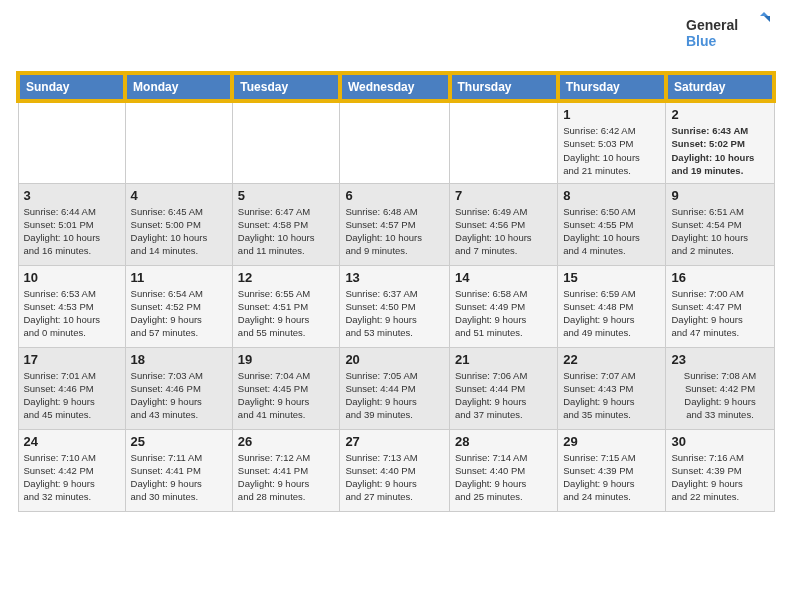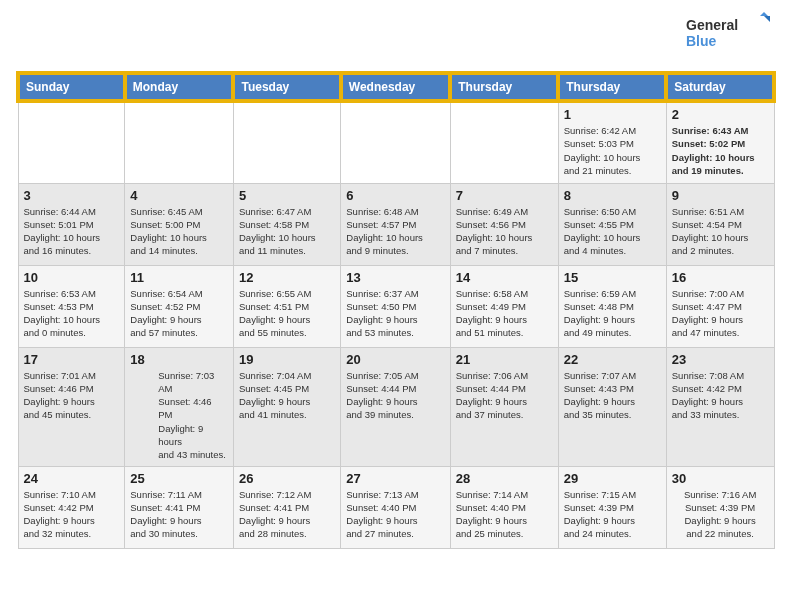--- a/index.html
+++ b/index.html
@@ -242,21 +242,21 @@
         <tr>
           <td>
             <span class="day-num">17</span>
             <div class="day-info" style="white-space: pre-line;">Sunrise: 7:01 AM
 Sunset: 4:46 PM
 Daylight: 9 hours
 and 45 minutes.</div>
           </td>
           <td>
             <span class="day-num">18</span>
-            <div class="day-info" style="white-space: pre-line; margin-left: 28px;">Sunrise: 7:03 AM
+            <div class="day-info" style="white-space: pre-line;">Sunrise: 7:03 AM
 Sunset: 4:46 PM
 Daylight: 9 hours
 and 43 minutes.</div>
           </td>
           <td>
             <span class="day-num">19</span>
             <div class="day-info" style="white-space: pre-line;">Sunrise: 7:04 AM
 Sunset: 4:45 PM
 Daylight: 9 hours
 and 41 minutes.</div>
@@ -277,21 +277,21 @@
           </td>
           <td>
             <span class="day-num">22</span>
             <div class="day-info" style="white-space: pre-line;">Sunrise: 7:07 AM
 Sunset: 4:43 PM
 Daylight: 9 hours
 and 35 minutes.</div>
           </td>
           <td>
             <span class="day-num">23</span>
-            <div class="day-info" style="white-space: pre-line;">Sunrise: 7:08 AM
+            <div class="day-info" style="white-space: pre-line; text-align: center;">Sunrise: 7:08 AM
 Sunset: 4:42 PM
 Daylight: 9 hours
 and 33 minutes.</div>
           </td>
         </tr>
         <tr>
           <td>
             <span class="day-num">24</span>
             <div class="day-info" style="white-space: pre-line;">Sunrise: 7:10 AM
 Sunset: 4:42 PM
@@ -328,21 +328,21 @@
           </td>
           <td>
             <span class="day-num">29</span>
             <div class="day-info" style="white-space: pre-line;">Sunrise: 7:15 AM
 Sunset: 4:39 PM
 Daylight: 9 hours
 and 24 minutes.</div>
           </td>
           <td>
             <span class="day-num">30</span>
-            <div class="day-info" style="white-space: pre-line; text-align: center;">Sunrise: 7:16 AM
+            <div class="day-info" style="white-space: pre-line;">Sunrise: 7:16 AM
 Sunset: 4:39 PM
 Daylight: 9 hours
 and 22 minutes.</div>
           </td>
         </tr>
       </tbody>
   </table>
 </div>
 
 </body></html>

